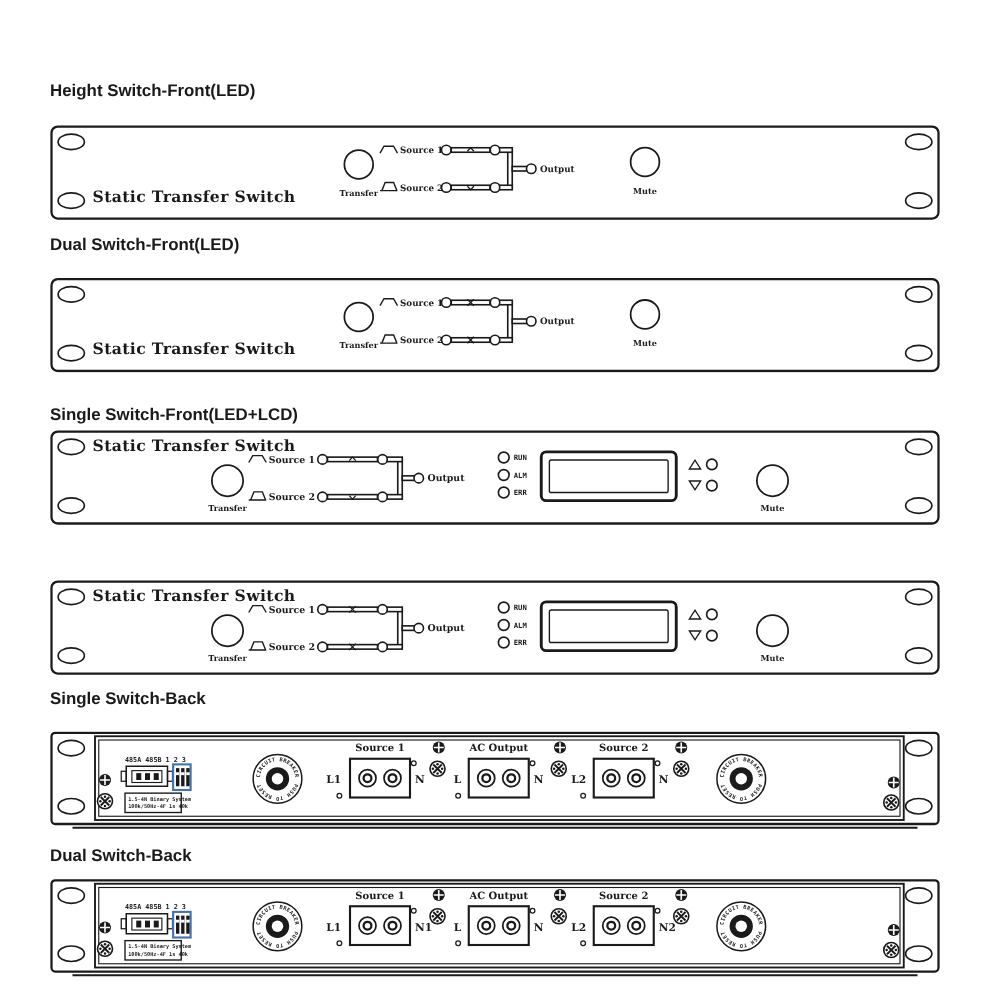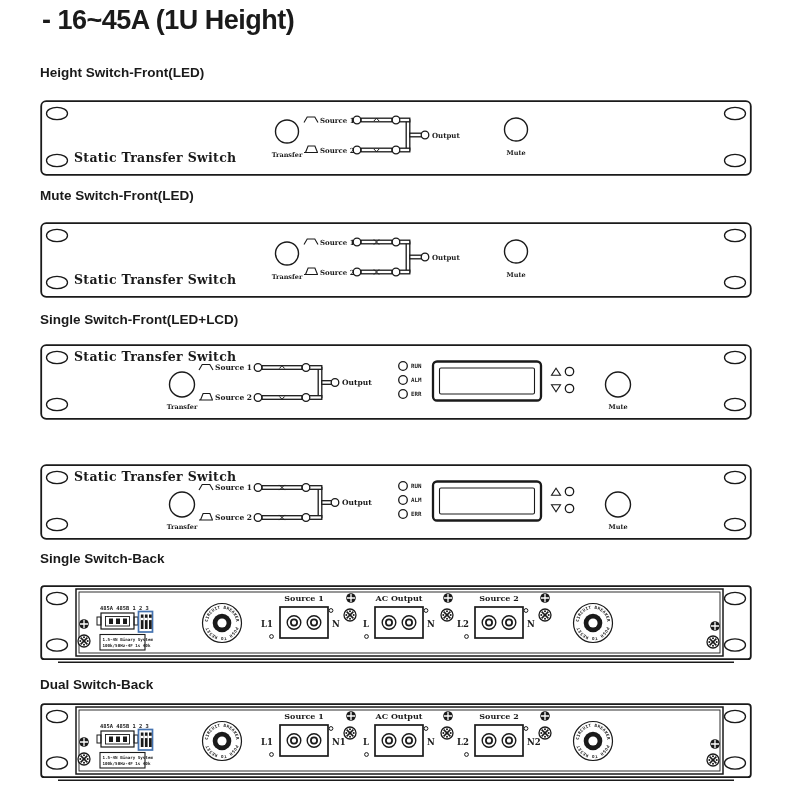--- a/index.html
+++ b/index.html
@@ -8,21 +8,20 @@
   .title{position:absolute;left:42px;top:5px;font-size:27px;font-weight:700;letter-spacing:-0.5px;}
   .heading{position:absolute;left:40px;font-size:13.5px;font-weight:700;}
   .panel{position:absolute;left:40px;width:712px;}
   svg{display:block;}
 </style>
 </head>
 <body>
 
 <div class="page">
 
-<div class="title">- 16~45A (1U Height)</div>
 
 <div class="heading" style="top:65px">Height Switch-Front(LED)</div>
 <div class="panel" style="top:100px">
       <svg width="712" height="76" viewBox="0 0 712 76">
         <g stroke="#1a1a1a" stroke-width="1.3" fill="none" font-family="'DejaVu Serif',serif" font-weight="bold">
           <rect x="1.2" y="1.2" width="709.6" height="73.6" rx="5" fill="#fff" stroke-width="1.8"></rect>
           <ellipse cx="17" cy="13.5" rx="10.5" ry="6.2"></ellipse>
           <ellipse cx="17" cy="60.5" rx="10.5" ry="6.2"></ellipse>
           <ellipse cx="695" cy="13.5" rx="10.5" ry="6.2"></ellipse>
           <ellipse cx="695" cy="60.5" rx="10.5" ry="6.2"></ellipse>
@@ -46,21 +45,21 @@
           <path d="M265.5,52.5 l2.6,-6.5 h6.8 l2.6,6.5 M264,52.5 h14" stroke-width="1.1"></path>
           <text x="280" y="22.5" font-size="7" fill="#1a1a1a" stroke="none">Source 1</text>
           <text x="280" y="52.5" font-size="7" fill="#1a1a1a" stroke="none">Source 2</text>
           <text x="392" y="37.5" font-size="7" fill="#1a1a1a" stroke="none">Output</text>
           <circle cx="476" cy="29.5" r="11.5" stroke-width="1.4"></circle>
           <text x="476" y="55" font-size="6.5" text-anchor="middle" fill="#1a1a1a" stroke="none">Mute</text>
         </g>
       </svg>
     </div>
 
-<div class="heading" style="top:188px">Mute Switch-Front(LED)</div>
+<div class="heading" style="top:188px">Dual Switch-Front(LED)</div>
 <div class="panel" style="top:222px">
       <svg width="712" height="76" viewBox="0 0 712 76">
         <g stroke="#1a1a1a" stroke-width="1.3" fill="none" font-family="'DejaVu Serif',serif" font-weight="bold">
           <rect x="1.2" y="1.2" width="709.6" height="73.6" rx="5" fill="#fff" stroke-width="1.8"></rect>
           <ellipse cx="17" cy="13.5" rx="10.5" ry="6.2"></ellipse>
           <ellipse cx="17" cy="60.5" rx="10.5" ry="6.2"></ellipse>
           <ellipse cx="695" cy="13.5" rx="10.5" ry="6.2"></ellipse>
           <ellipse cx="695" cy="60.5" rx="10.5" ry="6.2"></ellipse>
           <text x="34" y="61.5" font-size="12.5" letter-spacing="0.3" fill="#1a1a1a" stroke="none">Static Transfer Switch</text>
           <circle cx="247" cy="31.5" r="11.5" stroke-width="1.4"></circle>
@@ -82,21 +81,21 @@
           <path d="M265.5,52.5 l2.6,-6.5 h6.8 l2.6,6.5 M264,52.5 h14" stroke-width="1.1"></path>
           <text x="280" y="22.5" font-size="7" fill="#1a1a1a" stroke="none">Source 1</text>
           <text x="280" y="52.5" font-size="7" fill="#1a1a1a" stroke="none">Source 2</text>
           <text x="392" y="37.5" font-size="7" fill="#1a1a1a" stroke="none">Output</text>
           <circle cx="476" cy="29.5" r="11.5" stroke-width="1.4"></circle>
           <text x="476" y="55" font-size="6.5" text-anchor="middle" fill="#1a1a1a" stroke="none">Mute</text>
         </g>
       </svg>
     </div>
 
-<div class="heading" style="top:312px">Single Switch-Front(LED+LCD)</div>
+<div class="heading" style="top:324px">Single Switch-Front(LED+LCD)</div>
 <div class="panel" style="top:344px">
       <svg width="712" height="76" viewBox="0 0 712 76">
         <g stroke="#1a1a1a" stroke-width="1.3" fill="none" font-family="'DejaVu Serif',serif" font-weight="bold">
           <rect x="1.2" y="1.2" width="709.6" height="73.6" rx="5" fill="#fff" stroke-width="1.8"></rect>
           <ellipse cx="17" cy="13.5" rx="10.5" ry="6.2"></ellipse>
           <ellipse cx="17" cy="60.5" rx="10.5" ry="6.2"></ellipse>
           <ellipse cx="695" cy="13.5" rx="10.5" ry="6.2"></ellipse>
           <ellipse cx="695" cy="60.5" rx="10.5" ry="6.2"></ellipse>
           <text x="34" y="17" font-size="12.5" letter-spacing="0.3" fill="#1a1a1a" stroke="none">Static Transfer Switch</text>
           <circle cx="142" cy="40.5" r="12.5" stroke-width="1.4"></circle>

